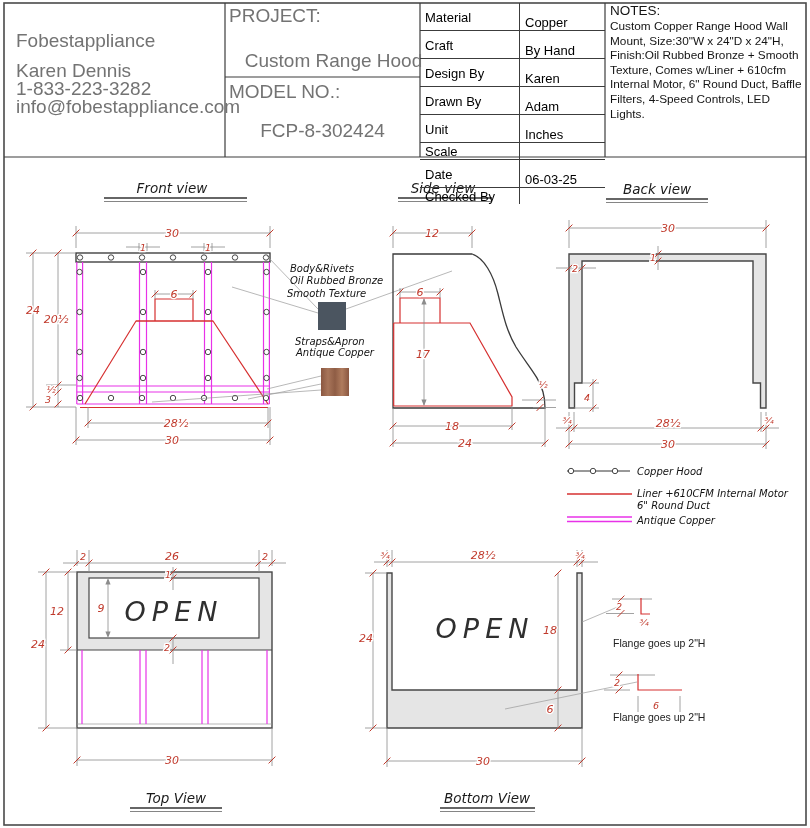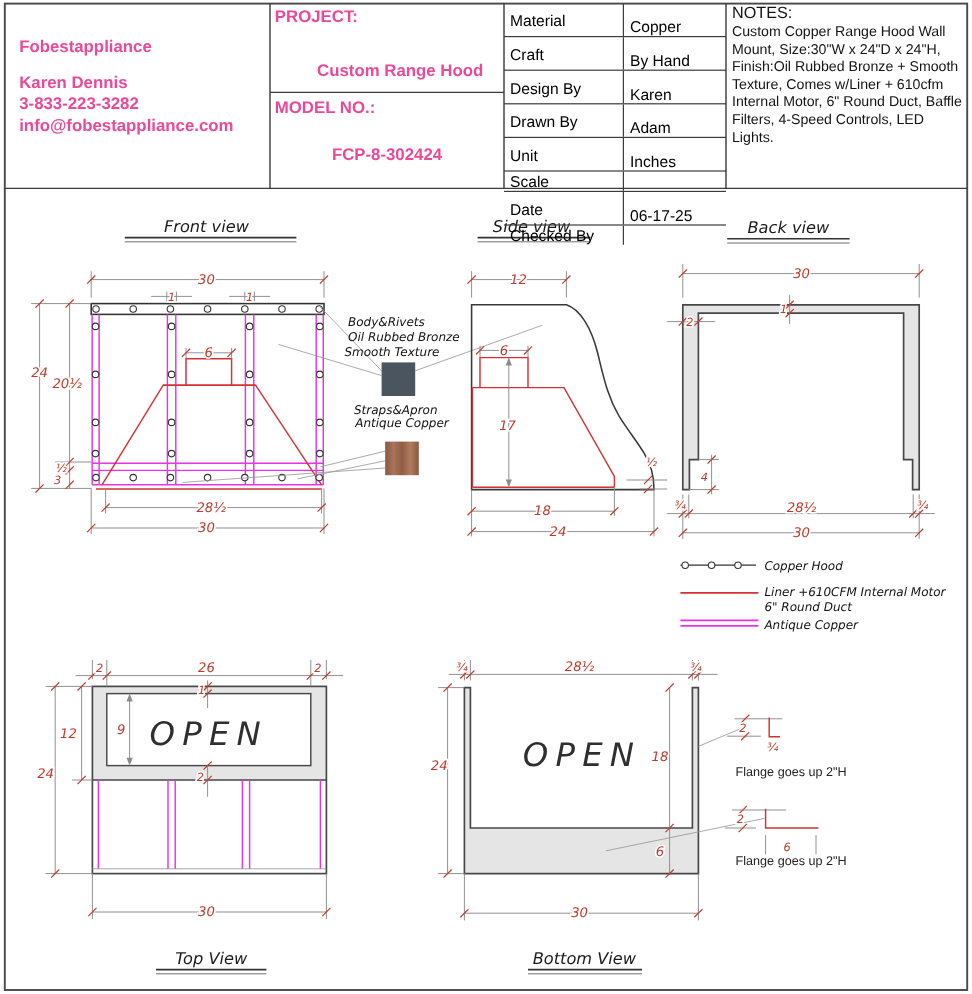--- a/index.html
+++ b/index.html
@@ -1,19 +1,19 @@
 <!DOCTYPE html>
 <html><head>
 <meta charset="utf-8">
 <style>
   html,body{margin:0;padding:0;background:#fff;}
   .sheet{position:relative;width:810px;height:828px;background:#fff;font-family:"Liberation Sans",sans-serif;overflow:hidden;}
   svg.draw{position:absolute;left:0;top:0;}
   .abs{position:absolute;color:#111;}
-  .tb-text{font-size:14px;color:#ec4899;font-weight:bold;}
+  .tb-text{font-size:19px;color:#737373;}
   .tb-center{text-align:center;}
   
   .spec{position:absolute;left:420px;top:3px;width:185px;height:180px;display:flex;flex-direction:column;}
   .spec-row{flex:1;display:flex;border-bottom:1px solid #3c3c3c;box-sizing:border-box;}
   .spec-row:last-child{border-bottom:none;}
   .spec-label{width:100px;border-right:1px solid #3c3c3c;box-sizing:border-box;padding:1px 0 0 5px;font-size:13px;display:flex;align-items:center;}
   .spec-value{flex:1;padding:12px 0 0 5px;font-size:13px;display:flex;align-items:center;}
   .notes{position:absolute;left:610px;top:3px;width:195px;}
   .notes-title{font-size:13.5px;color:#141414;}
   .notes-body{font-size:11.8px;line-height:14.6px;color:#141414;margin-top:1px;}
@@ -426,21 +426,21 @@
         <use href="#tk" x="619" y="690"></use>
     <path class="red" d="M638,674 V690 H682" stroke-width="1.4"></path>
     <text class="dt sm" x="617" y="686" text-anchor="middle">2</text>
     <text class="dt sm" x="656" y="709" text-anchor="middle">6</text>
     <text class="note" x="613" y="721">Flange goes up 2"H</text>
   </g>
 </svg>
 
   <div class="abs tb-text" style="left:16px;top:30px;">Fobestappliance</div>
   <div class="abs tb-text" style="left:16px;top:60px;">Karen Dennis</div>
-  <div class="abs tb-text" style="left:16px;top:78px;">3-833-223-3282</div>
+  <div class="abs tb-text" style="left:16px;top:78px;">1-833-223-3282</div>
   <div class="abs tb-text" style="left:16px;top:96px;">info@fobestappliance.com</div>
 
   <div class="abs tb-text" style="left:229px;top:5px;">PROJECT:</div>
   <div class="abs tb-text tb-center" style="left:225px;top:50px;width:217px;">Custom Range Hood</div>
   <div class="abs tb-text" style="left:229px;top:81px;">MODEL NO.:</div>
   <div class="abs tb-text tb-center" style="left:225px;top:120px;width:195px;">FCP-8-302424</div>
 
   <div class="spec">
     <div class="spec-row">
       <div class="spec-label">Material</div>
@@ -461,21 +461,21 @@
     <div class="spec-row">
       <div class="spec-label">Unit</div>
       <div class="spec-value">Inches</div>
     </div>
     <div class="spec-row">
       <div class="spec-label">Scale</div>
       <div class="spec-value"></div>
     </div>
     <div class="spec-row">
       <div class="spec-label">Date</div>
-      <div class="spec-value">06-17-25</div>
+      <div class="spec-value">06-03-25</div>
     </div>
     <div class="spec-row">
       <div class="spec-label">Checked By</div>
       <div class="spec-value"></div>
     </div>
   </div>
 
   <div class="notes">
     <div class="notes-title">NOTES:</div>
     <div class="notes-body">Custom Copper Range Hood Wall Mount, Size:30"W x 24"D x 24"H, Finish:Oil Rubbed Bronze + Smooth Texture, Comes w/Liner + 610cfm Internal Motor, 6" Round Duct, Baffle Filters, 4-Speed Controls, LED Lights.</div>

